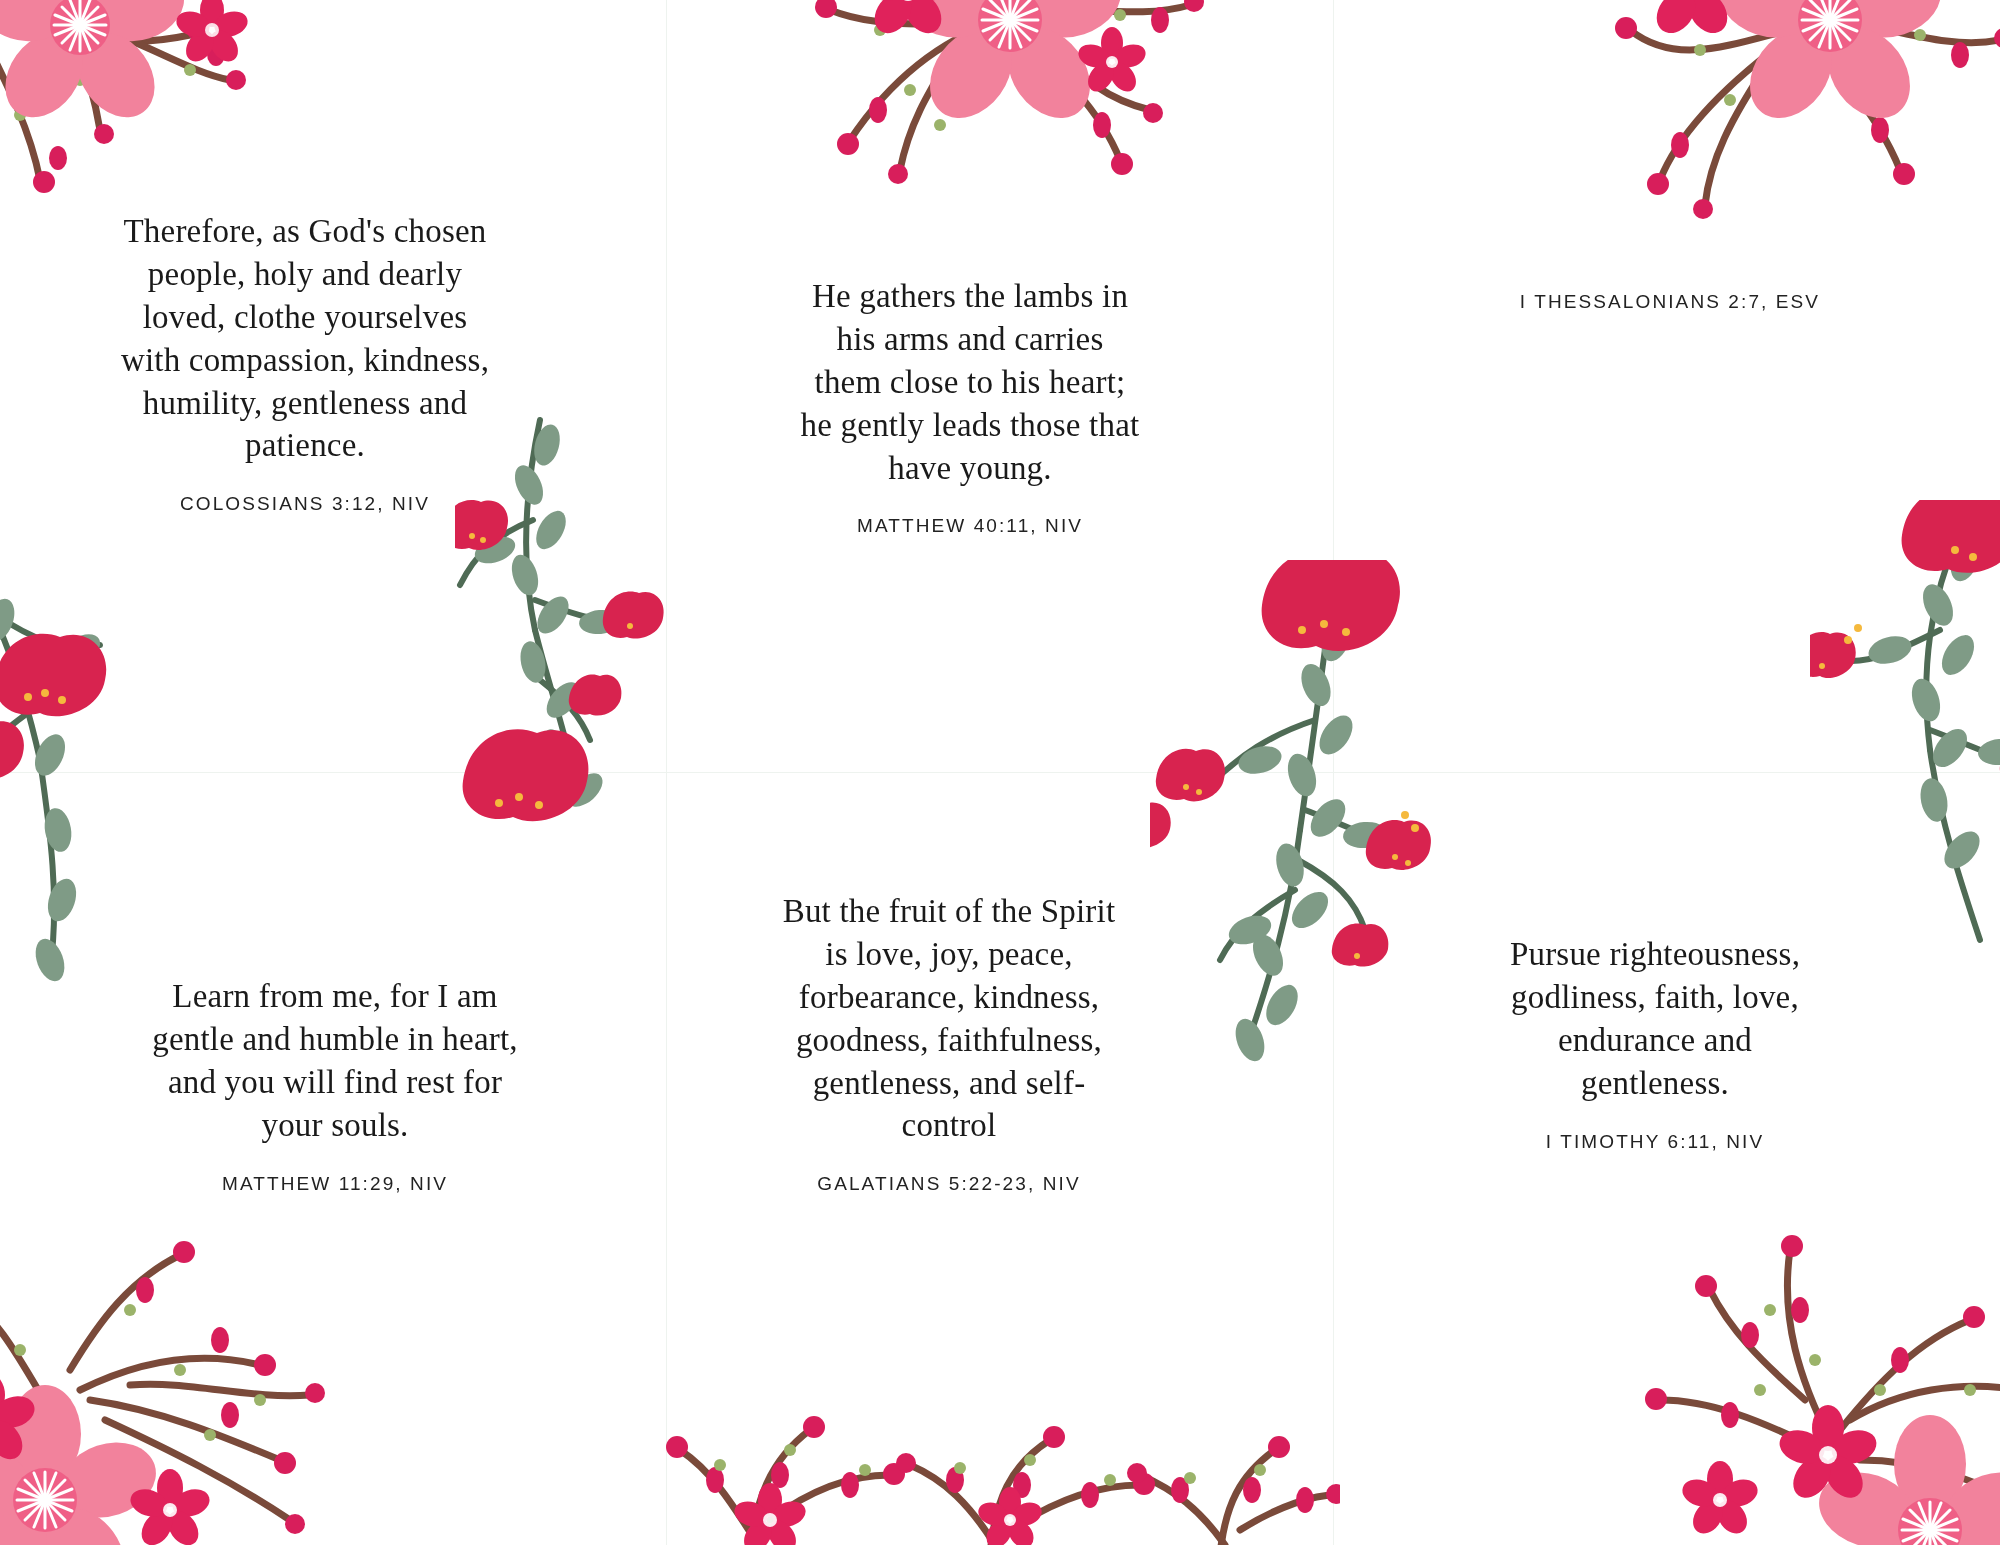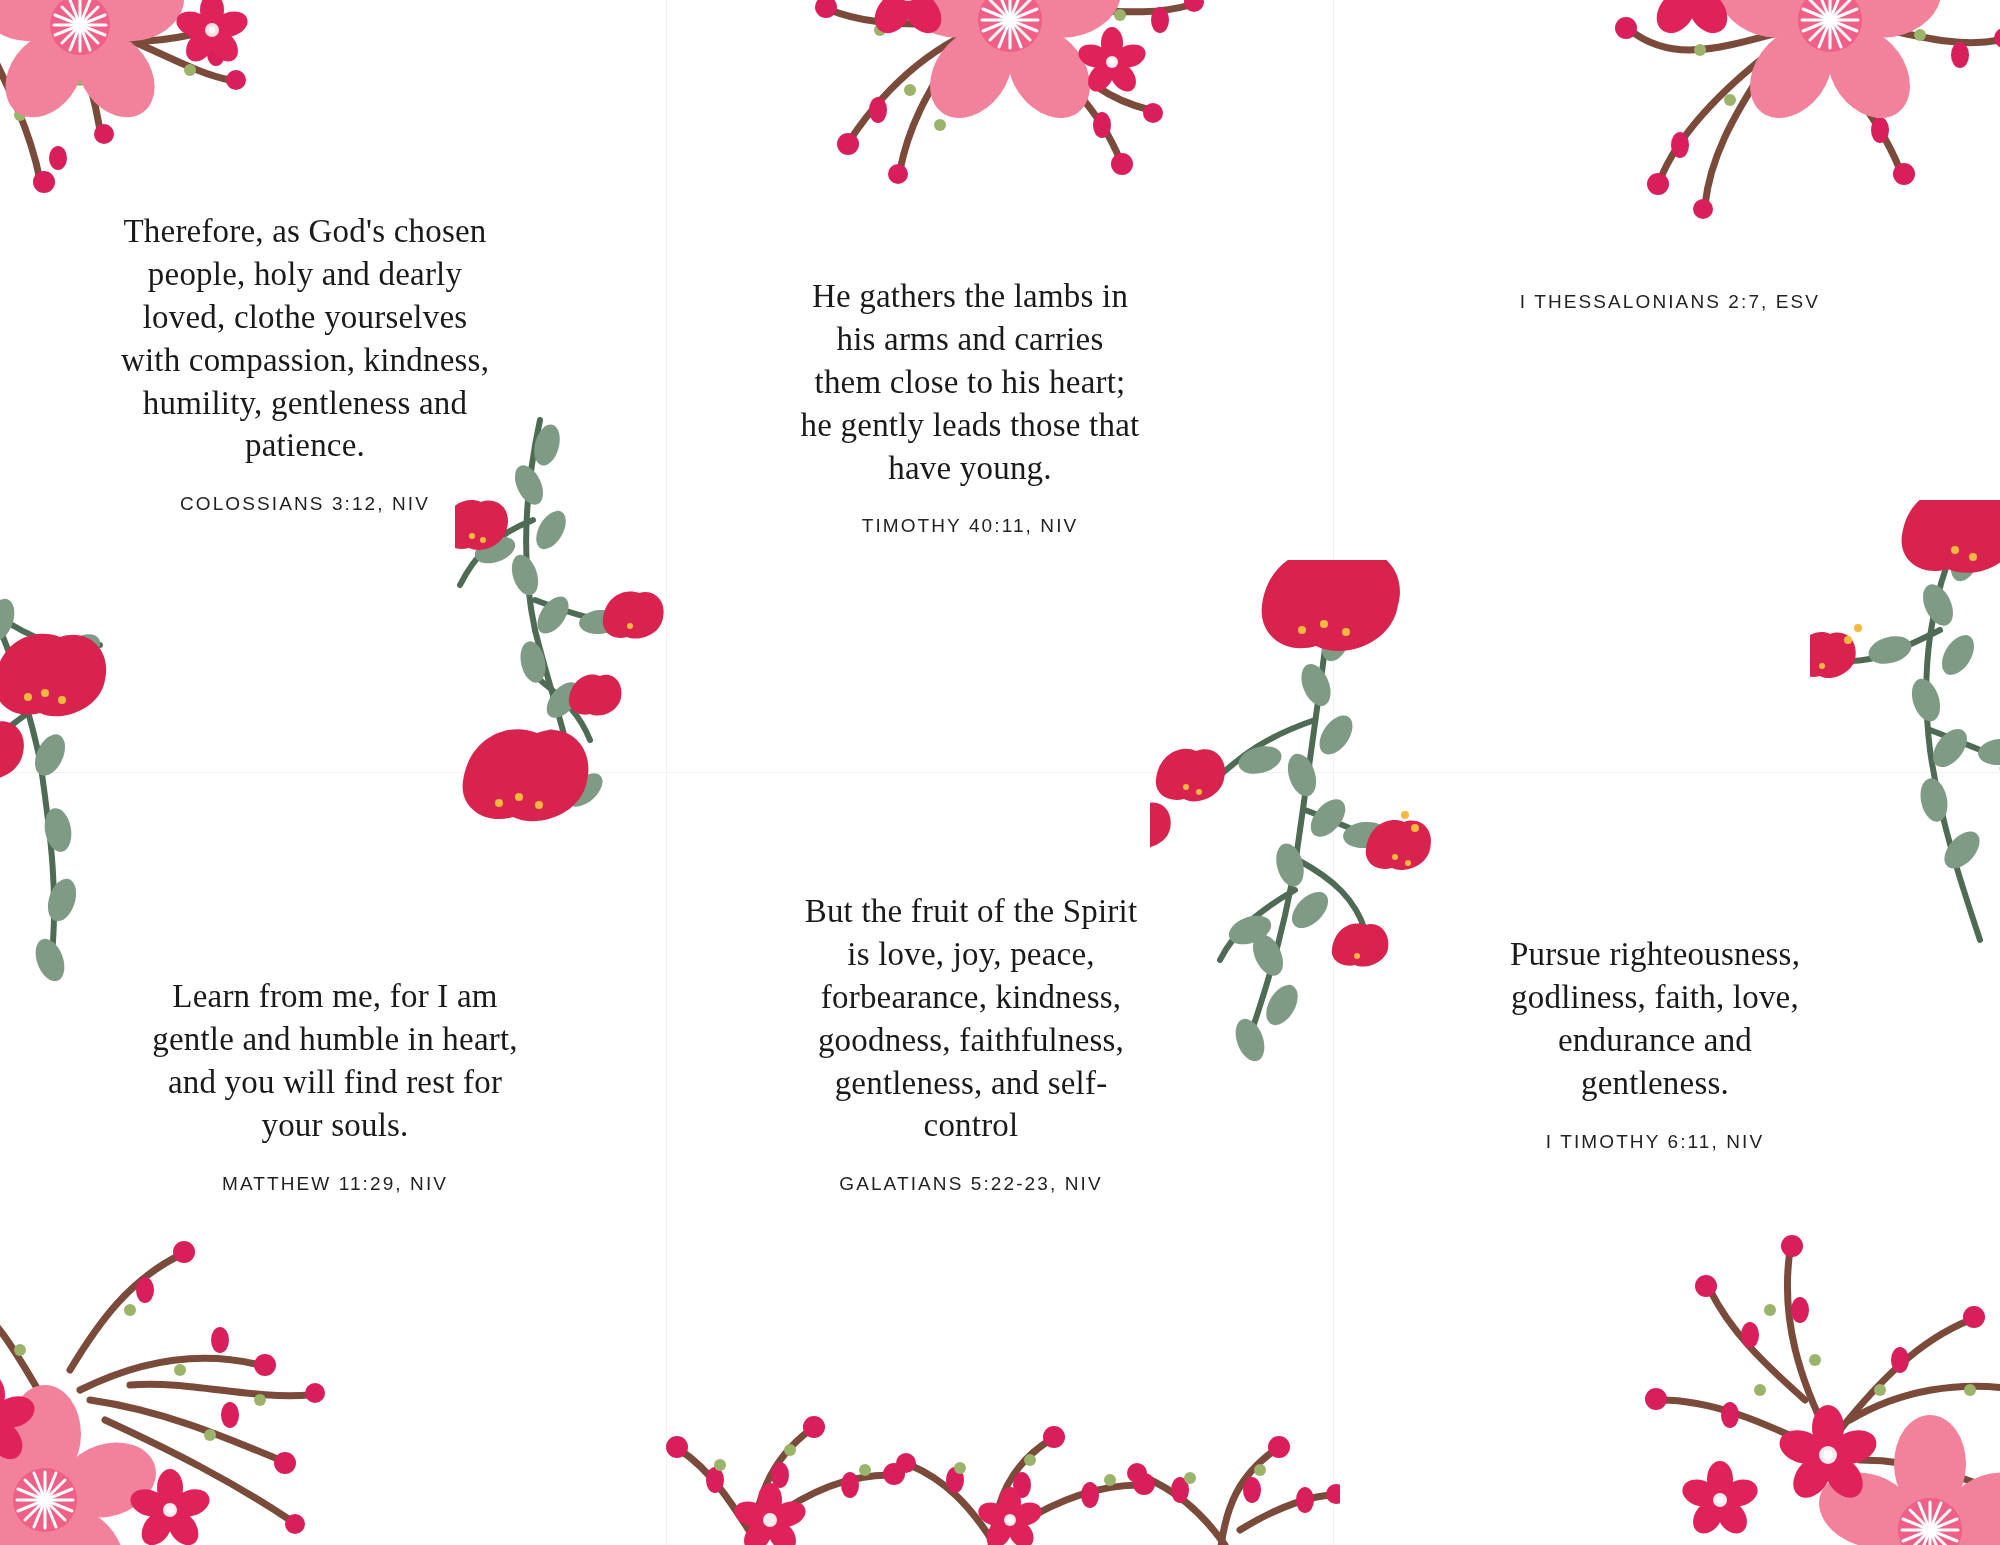--- a/index.html
+++ b/index.html
@@ -54,21 +54,21 @@
     letter-spacing: 2.1px;
     margin-top: 26px;
     white-space: nowrap;
   }
 
   
   #card-colossians { left: 100px;  top: 210px;  width: 410px; }
   #card-isaiah     { left: 790px;  top: 275px;  width: 360px; }
   #card-thess      { left: 1475px; top: 265px;  width: 390px; }
   #card-matthew    { left: 135px;  top: 975px;  width: 400px; }
-  #card-galatians  { left: 786px;  top: 890px;  width: 370px; }
+  #card-galatians  { left: 764px;  top: 890px;  width: 370px; }
   #card-timothy    { left: 1480px; top: 933px;  width: 350px; }
 
   
   .art {
     position: absolute;
     pointer-events: none;
   }
   .art svg { display: block; }
 </style>
 </head>
@@ -738,21 +738,21 @@
     </svg>
   </div>
 
   <div class="card" id="card-colossians">
     <p class="verse">Therefore, as God's chosen people, holy and dearly loved, clothe yourselves with compassion, kindness, humility, gentleness and patience.</p>
     <div class="ref">COLOSSIANS 3:12, NIV</div>
   </div>
 
   <div class="card" id="card-isaiah">
     <p class="verse">He gathers the lambs in his arms and carries them close to his heart; he gently leads those that have young.</p>
-    <div class="ref">TIMOTHY 40:11, NIV</div>
+    <div class="ref">MATTHEW 40:11, NIV</div>
   </div>
 
   <div class="card" id="card-thess">
     <div class="ref">I THESSALONIANS 2:7, ESV</div>
   </div>
 
   <div class="card" id="card-matthew">
     <p class="verse">Learn from me, for I am gentle and humble in heart, and you will find rest for your souls.</p>
     <div class="ref">MATTHEW 11:29, NIV</div>
   </div>

